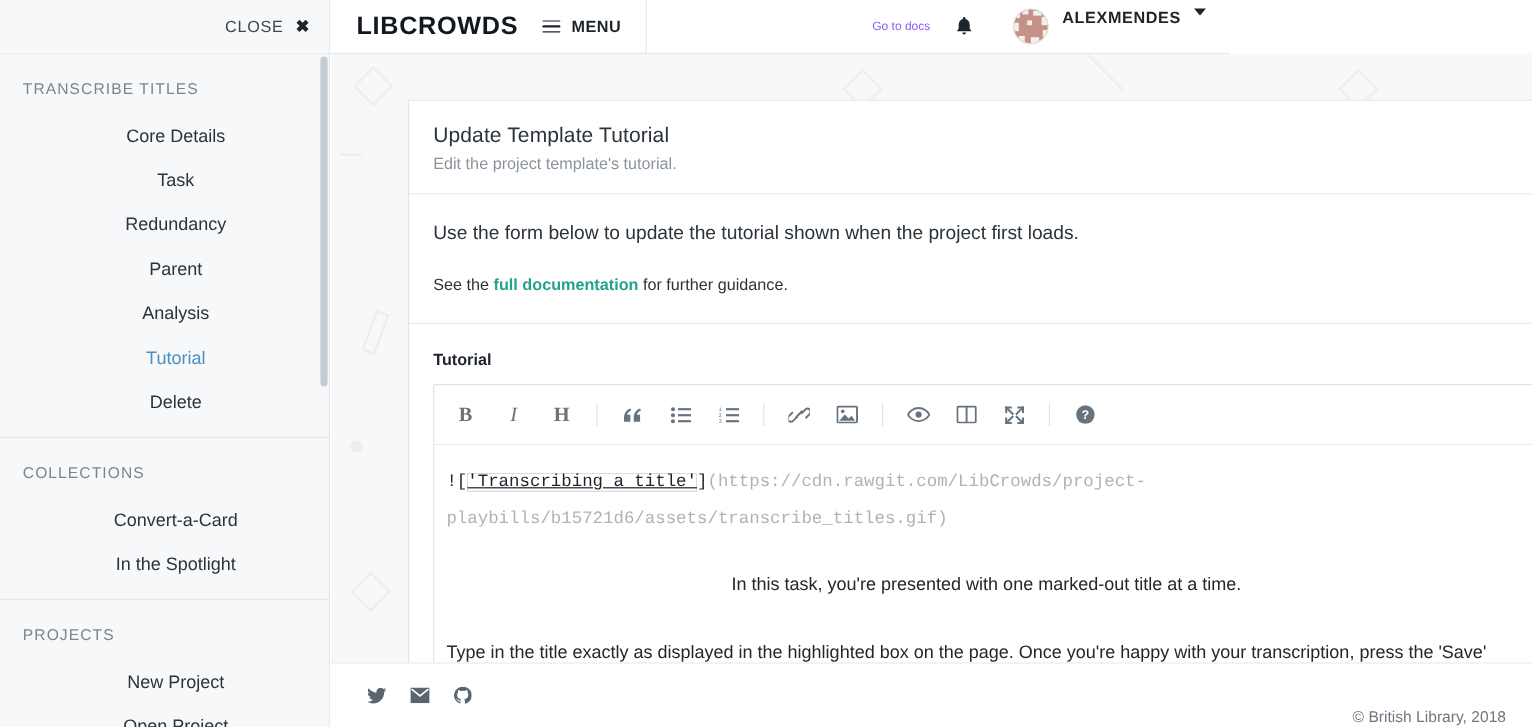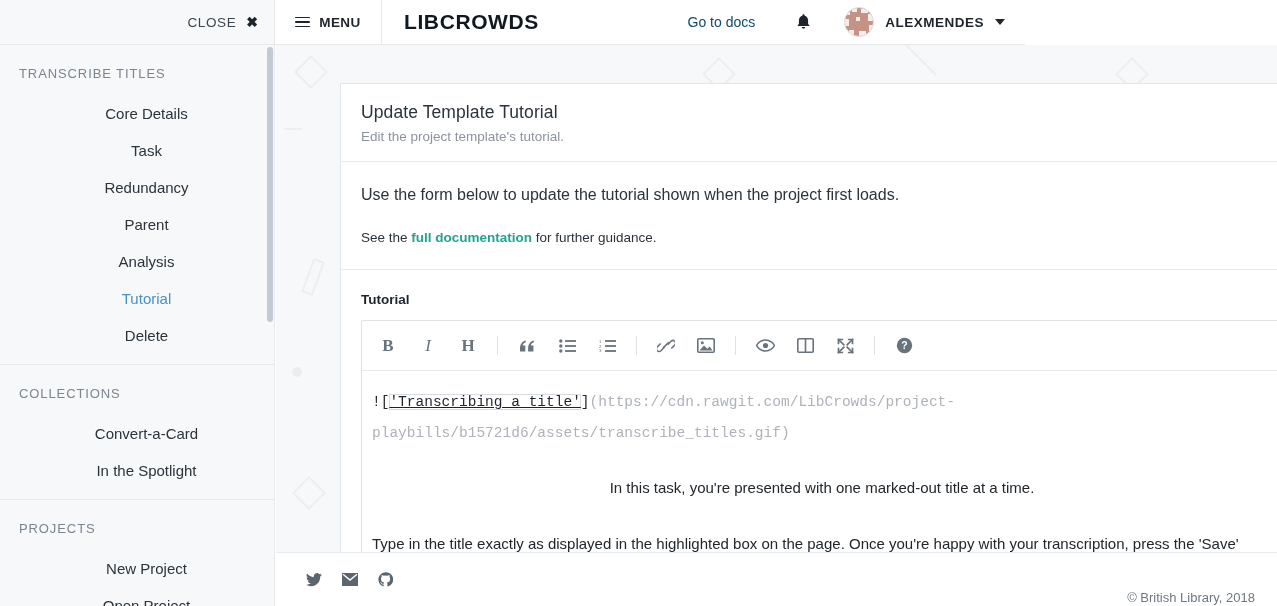--- a/index.html
+++ b/index.html
@@ -45,24 +45,24 @@
 
   #brand {
     display: flex; align-items: center; padding-left: 22px;
     font-size: 21px; font-weight: 700; letter-spacing: .6px; color: #111820;
     cursor: pointer;
   }
   #topbar-right {
     margin-left: auto; display: flex; align-items: center; gap: 0; padding-right: 20px;
   }
   #docs-link {
-    font-size: 14px; color: #0c4a6e; cursor: pointer; margin-right: 40px;
+    font-size: 10px; color: #8b5cf6; cursor: pointer; margin-right: 20px;
   }
   #bell { margin-right: 32px; cursor: pointer; display:flex; align-items:center; }
-  #user-zone { display: flex; align-items: center; gap: 11px; cursor: pointer; }
+  #user-zone { display: flex; gap: 11px; cursor: pointer; }
   #avatar {
     width: 30px; height: 30px; border-radius: 50%;
     background: #c59285; position: relative; overflow: hidden;
     border: 1px solid #e7e3e1;
   }
   #avatar .blob { position:absolute; background:#f3efee; }
   #user-name { font-size: 13.5px; font-weight: 700; letter-spacing: .5px; color:#1d242b; }
   .caret-d {
     width: 0; height: 0; border-left: 5px solid transparent;
     border-right: 5px solid transparent; border-top: 6px solid #1d242b;
@@ -159,30 +159,30 @@
 </head>
 <body>
 
 <div id="topbar">
 
   <div id="close-zone">
     <span class="lbl">CLOSE</span>
     <span class="x">✖</span>
   </div>
 
+  <div id="brand">LIBCROWDS</div>
+
   <div id="menu-zone">
     <span class="burger">
         <i></i>
         <i></i>
         <i></i>
       </span>
     <span class="lbl">MENU</span>
   </div>
-
-  <div id="brand">LIBCROWDS</div>
 
   <div id="topbar-right">
     <span id="docs-link">Go to docs</span>
 
     <span id="bell">
       <svg width="17" height="18" viewBox="0 0 17 18" aria-hidden="true">
         <path d="M8.5 1.2c-.6 0-1.1.5-1.1 1.1v.5C5.3 3.3 3.9 5.2 3.9 7.4v3.3L2.4 13.1h12.2l-1.5-2.4V7.4c0-2.2-1.4-4.1-3.5-4.6v-.5c0-.6-.5-1.1-1.1-1.1z" fill="#1d242b"></path>
         <path d="M6.9 14.1c0 .9.7 1.6 1.6 1.6s1.6-.7 1.6-1.6z" fill="#1d242b"></path>
       </svg>
     </span>

